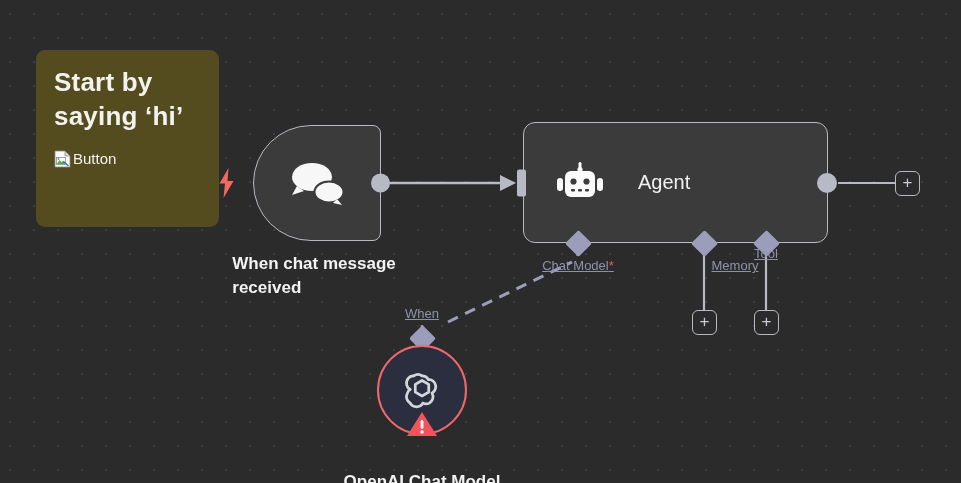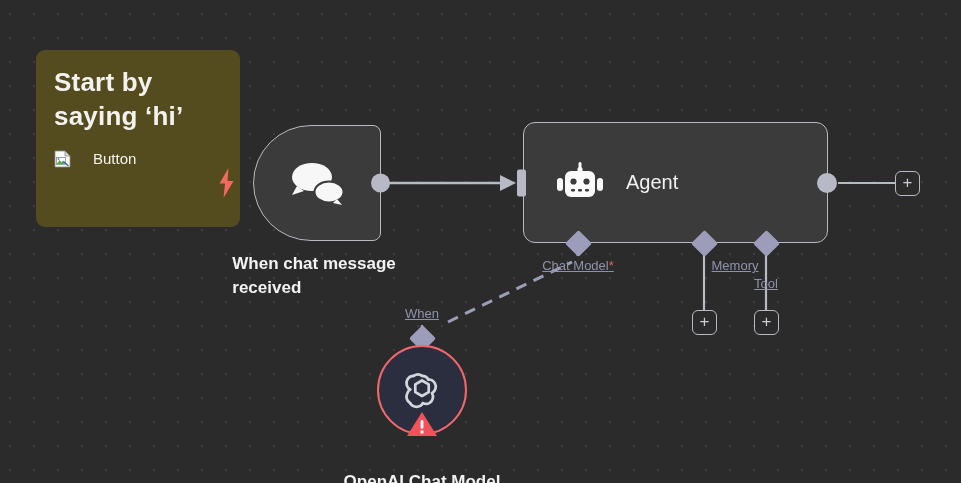--- a/index.html
+++ b/index.html
@@ -27,41 +27,40 @@
     width: 961px;
     height: 483px;
     pointer-events: none;
   }
 
   
   .sticky {
     position: absolute;
     left: 36px;
     top: 50px;
-    width: 204px;
+    width: 183px;
     height: 177px;
     background: #544c1f;
     border-radius: 9px;
     box-sizing: border-box;
     padding: 16px 18px;
   }
   .sticky-title {
     color: #f3f2ef;
     font-size: 26px;
     font-weight: bold;
     line-height: 1.3;
     letter-spacing: 0.2px;
   }
   .sticky-body {
     margin-top: 16px;
     display: flex;
     align-items: center;
     color: #f3f2ef;
     font-size: 15px;
-    gap: 20px;
   }
   .broken-img {
     width: 17px;
     height: 18px;
     margin-right: 2px;
     flex: 0 0 auto;
   }
 
   
   .bolt {
@@ -101,21 +100,21 @@
     border-radius: 12px;
     box-sizing: border-box;
     display: flex;
     align-items: center;
     padding-left: 32px;
   }
   .robot-icon { width: 48px; height: 42px; flex: 0 0 auto; }
   .agent-label {
     color: #f0f0f0;
     font-size: 20px;
-    margin-left: 22px;
+    margin-left: 34px;
   }
   .agent-input-bar {
     position: absolute;
     left: -7px;
     top: 50%;
     transform: translateY(-50%);
     width: 9px;
     height: 27px;
     background: #b7bac4;
     border-radius: 2px;
@@ -284,21 +283,21 @@
   </div>
 
   <div class="diamond" style="left:569px; top:234px;"></div>
   <div class="diamond" style="left:695px; top:234px;"></div>
   <div class="diamond" style="left:757px; top:234px;"></div>
 
   <div class="port-label" style="left:578px; top:258px;">
     <span>Chat Model</span><span class="req">*</span>
   </div>
   <div class="port-label" style="left:704px; top:258px;margin-left:31px;">Memory</div>
-  <div class="port-label" style="left:766px; top:276px;">Tool</div>
+  <div class="port-label" style="left:766px; top:246px;">Tool</div>
 
   <div class="plus-btn" style="left:895px; top:171px;">+</div>
   <div class="plus-btn" style="left:692px; top:310px;">+</div>
   <div class="plus-btn" style="left:754px; top:310px;">+</div>
 
   <div class="diamond" style="left:413px; top:329px;"></div>
   <div class="port-label" style="left:422px; top:306px;">When</div>
 
   <div class="openai-node">
     <svg class="openai-logo" viewBox="0 0 40 40" xmlns="http://www.w3.org/2000/svg">

